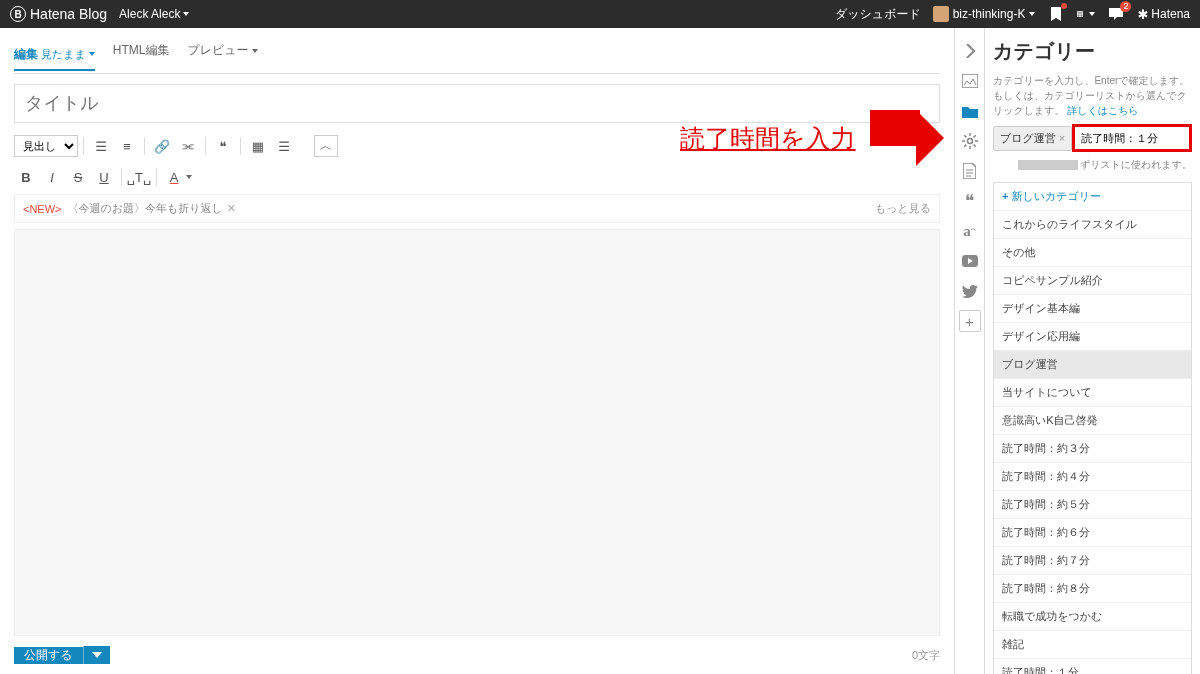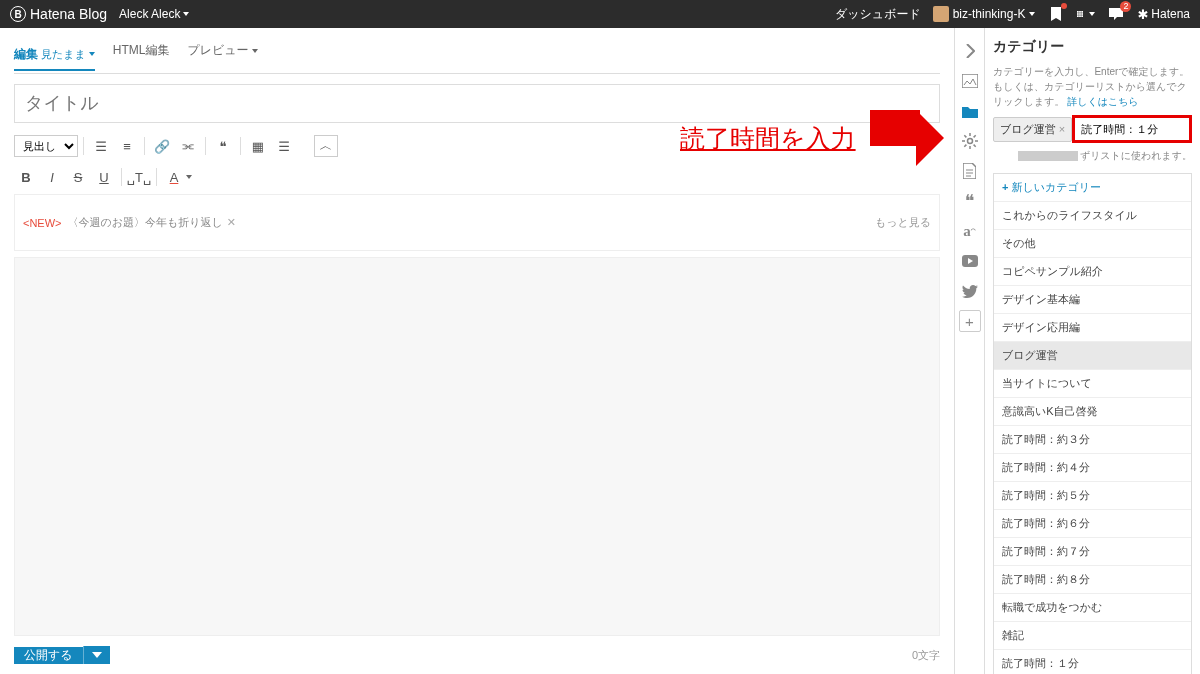--- a/index.html
+++ b/index.html
@@ -24,39 +24,39 @@
 .tab { color: #666; padding-bottom: 6px; cursor: pointer; display: flex; align-items: center; gap: 3px; }
 .tab.active { color: #1487bd; border-bottom: 2px solid #1487bd; margin-bottom: -9px; font-weight: bold; }
 .title-row { margin: 10px 0; }
 .title-input { width: 100%; padding: 8px 10px; border: 1px solid #ddd; font-size: 18px; color: #7f1d1d; }
 .toolbar { display: flex; flex-direction: column; gap: 9px; padding: 2px 0 6px 0; }
 .toolbar-row { display: flex; align-items: center; gap: 2px; }
 .tb-sel { border: 1px solid #ccc; padding: 2px 4px; font-size: 11px; background: #fff; height: 22px; }
 .tb-btn { width: 24px; height: 22px; display: inline-flex; align-items: center; justify-content: center; color: #555; cursor: pointer; font-size: 13px; }
 .tb-btn.box { border: 1px solid #ccc; }
 .tb-sep { width: 1px; height: 18px; background: #ddd; margin: 0 3px; }
-.promo-row { display: flex; align-items: center; padding: 20px 8px; border: 1px solid #eee; font-size: 11px; color: #888; margin-bottom: 6px; }
+.promo-row { display: flex; align-items: center; padding: 6px 8px; border: 1px solid #eee; font-size: 11px; color: #888; margin-bottom: 6px; }
 .promo-new { color: #e74c3c; margin-right: 6px; }
 .promo-close { margin-left: 4px; color: #aaa; cursor: pointer; }
 .promo-more { margin-left: auto; color: #999; }
 .editor-body { flex: 1; background: #f7f7f7; border: 1px solid #eee; }
 .footer-row { display: flex; align-items: center; padding: 10px 0; }
 .publish-btn { background: #1487bd; color: #fff; border: none; padding: 0 10px; font-size: 12px; cursor: pointer; display: flex; align-items: center; }
 .publish-split { background: #1487bd; color: #fff; border: none; border-left: 1px solid rgba(255,255,255,0.35); padding: 6px 8px; cursor: pointer; }
 .char-count { margin-left: auto; font-size: 11px; color: #999; }
 .annotation { position: absolute; top: 122px; left: 680px; color: #e60000; font-size: 25px; font-weight: 500; text-decoration: underline; pointer-events: none; }
 .arrow { position: absolute; top: 110px; left: 870px; pointer-events: none; }
 .arrow-body { width: 50px; height: 36px; background: #e60000; display: inline-block; }
 .arrow-head { width: 0; height: 0; border-top: 28px solid transparent; border-bottom: 28px solid transparent; border-left: 28px solid #e60000; display: inline-block; vertical-align: middle; margin-left: -4px; margin-top: -10px; }
 .side-rail { width: 30px; border-left: 1px solid #ddd; display: flex; flex-direction: column; align-items: center; padding-top: 8px; gap: 0; }
 .rail-btn { width: 30px; height: 30px; display: flex; align-items: center; justify-content: center; color: #888; cursor: pointer; font-size: 15px; }
 .rail-btn.active { color: #1487bd; }
 .rail-btn.boxed { border: 1px solid #ccc; width: 22px; height: 22px; margin-top: 4px; border-radius: 2px; }
 .side-panel { width: 216px; border-left: 1px solid #ddd; padding: 10px 8px; overflow-y: auto; }
-.panel-title { font-size: 14px; font-weight: bold; margin-bottom: 8px; }
+.panel-title { font-size: 20px; font-weight: bold; margin-bottom: 8px; }
 .panel-help { font-size: 10px; color: #888; line-height: 1.5; margin-bottom: 6px; }
 .panel-help a { color: #1487bd; text-decoration: none; }
 .tag-row { display: flex; align-items: center; gap: 0; margin-bottom: 4px; }
 .tag-chip { background: #eee; border: 1px solid #ccc; padding: 4px 6px; font-size: 11px; border-radius: 2px; display: flex; align-items: center; gap: 3px; white-space: nowrap; }
 .tag-input-wrap { border: 3px solid #e60000; padding: 2px; flex: 1; }
 .tag-input { width: 100%; border: none; outline: none; font-size: 11px; padding: 3px 4px; }
 .panel-note { font-size: 10px; color: #888; margin: 6px 0 10px 0; text-align: right; }
 .panel-note .grey-block { display: inline-block; width: 60px; height: 10px; background: #ccc; vertical-align: middle; margin-right: 2px; }
 .cat-list { border: 1px solid #ddd; }
 .cat-item { padding: 6px 8px; font-size: 11px; border-bottom: 1px solid #eee; cursor: pointer; color: #444; }

